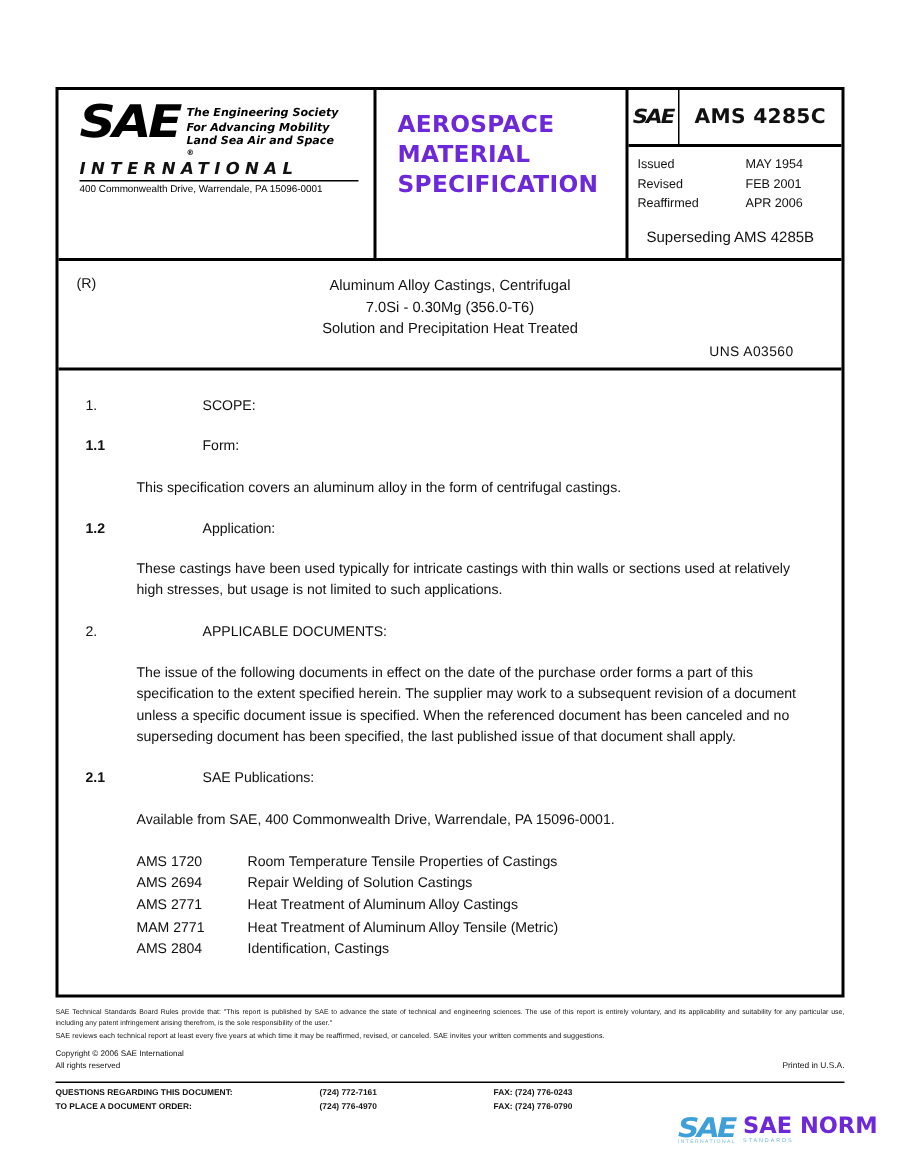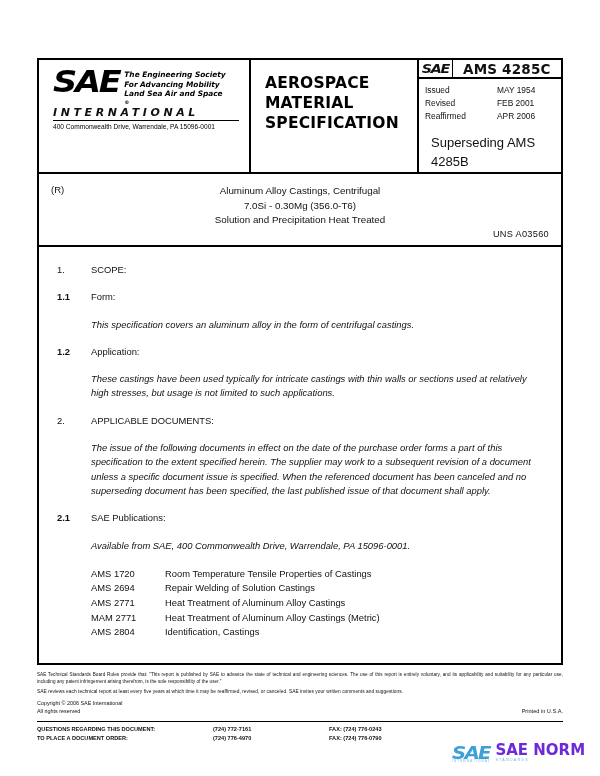--- a/index.html
+++ b/index.html
@@ -96,21 +96,21 @@
     border-right: 2px solid #000;
     box-sizing: border-box;
     padding: 14px 0 0 14px;
   }
   .ams-title-line {
     font-family: "DejaVu Sans", sans-serif;
     font-weight: bold;
     font-size: 15.5px;
     line-height: 1.28;
     letter-spacing: 0.2px;
-    color: #000000;
+    color: #6d28d9;
   }
 
   #spec-cell {
     width: 142px;
     box-sizing: border-box;
     display: flex;
     flex-direction: column;
   }
   #spec-number-row {
     display: flex;
@@ -149,21 +149,21 @@
     font-size: 8.4px;
     line-height: 1.52;
     flex: 1;
   }
   .date-row {
     display: flex;
   }
   .date-label { width: 72px; }
   .date-value { white-space: nowrap; }
   #superseding {
-    font-size: 13px;
+    font-size: 10px;
     padding: 10px 0 0 6px;
   }
 
   
   #subject-band {
     border-bottom: 2px solid #000;
     box-sizing: border-box;
     height: 73px;
     position: relative;
     padding-top: 10px;
@@ -174,21 +174,21 @@
     top: 10px;
     font-size: 9.5px;
   }
   .subject-line {
     text-align: center;
     font-size: 9.8px;
     line-height: 1.5;
   }
   #uns-number {
     position: absolute;
-    right: 12px;
+    right: 32px;
     bottom: 6px;
     font-size: 9.2px;
     letter-spacing: 0.3px;
   }
 
   
   #doc-body {
     padding: 16px 20px 0 18px;
     font-size: 9.4px;
     line-height: 1.52;
@@ -196,25 +196,24 @@
   .clause {
     display: flex;
     margin-bottom: 13px;
   }
   .clause-num {
     width: 34px;
     flex: 0 0 34px;
   }
   .clause-num.bold { font-weight: bold; }
   .clause-text { flex: 1; }
-  .clause-head { font-weight: normal; }
+  .clause-head { font-weight: normal; margin-left: 44px; }
   .para {
     margin: 0 0 13px 34px;
     text-align: left;
-    font-style: italic;
   }
   .para.tight { margin-bottom: 11px; }
 
   
   #pub-list {
     margin: 0 0 0 34px;
     padding-top: 3px;
   }
   .pub-row {
     display: flex;
@@ -418,21 +417,21 @@
       <div class="pub-row">
         <span class="pub-id">AMS 2694</span>
         <span class="pub-title">Repair Welding of Solution Castings</span>
       </div>
       <div class="pub-row">
         <span class="pub-id">AMS 2771</span>
         <span class="pub-title">Heat Treatment of Aluminum Alloy Castings</span>
       </div>
       <div class="pub-row">
         <span class="pub-id">MAM 2771</span>
-        <span class="pub-title">Heat Treatment of Aluminum Alloy Castings (Metric)</span>
+        <span class="pub-title">Heat Treatment of Aluminum Alloy Tensile (Metric)</span>
       </div>
       <div class="pub-row">
         <span class="pub-id">AMS 2804</span>
         <span class="pub-title">Identification, Castings</span>
       </div>
     </div>
 
   </div>
 </div>
 

